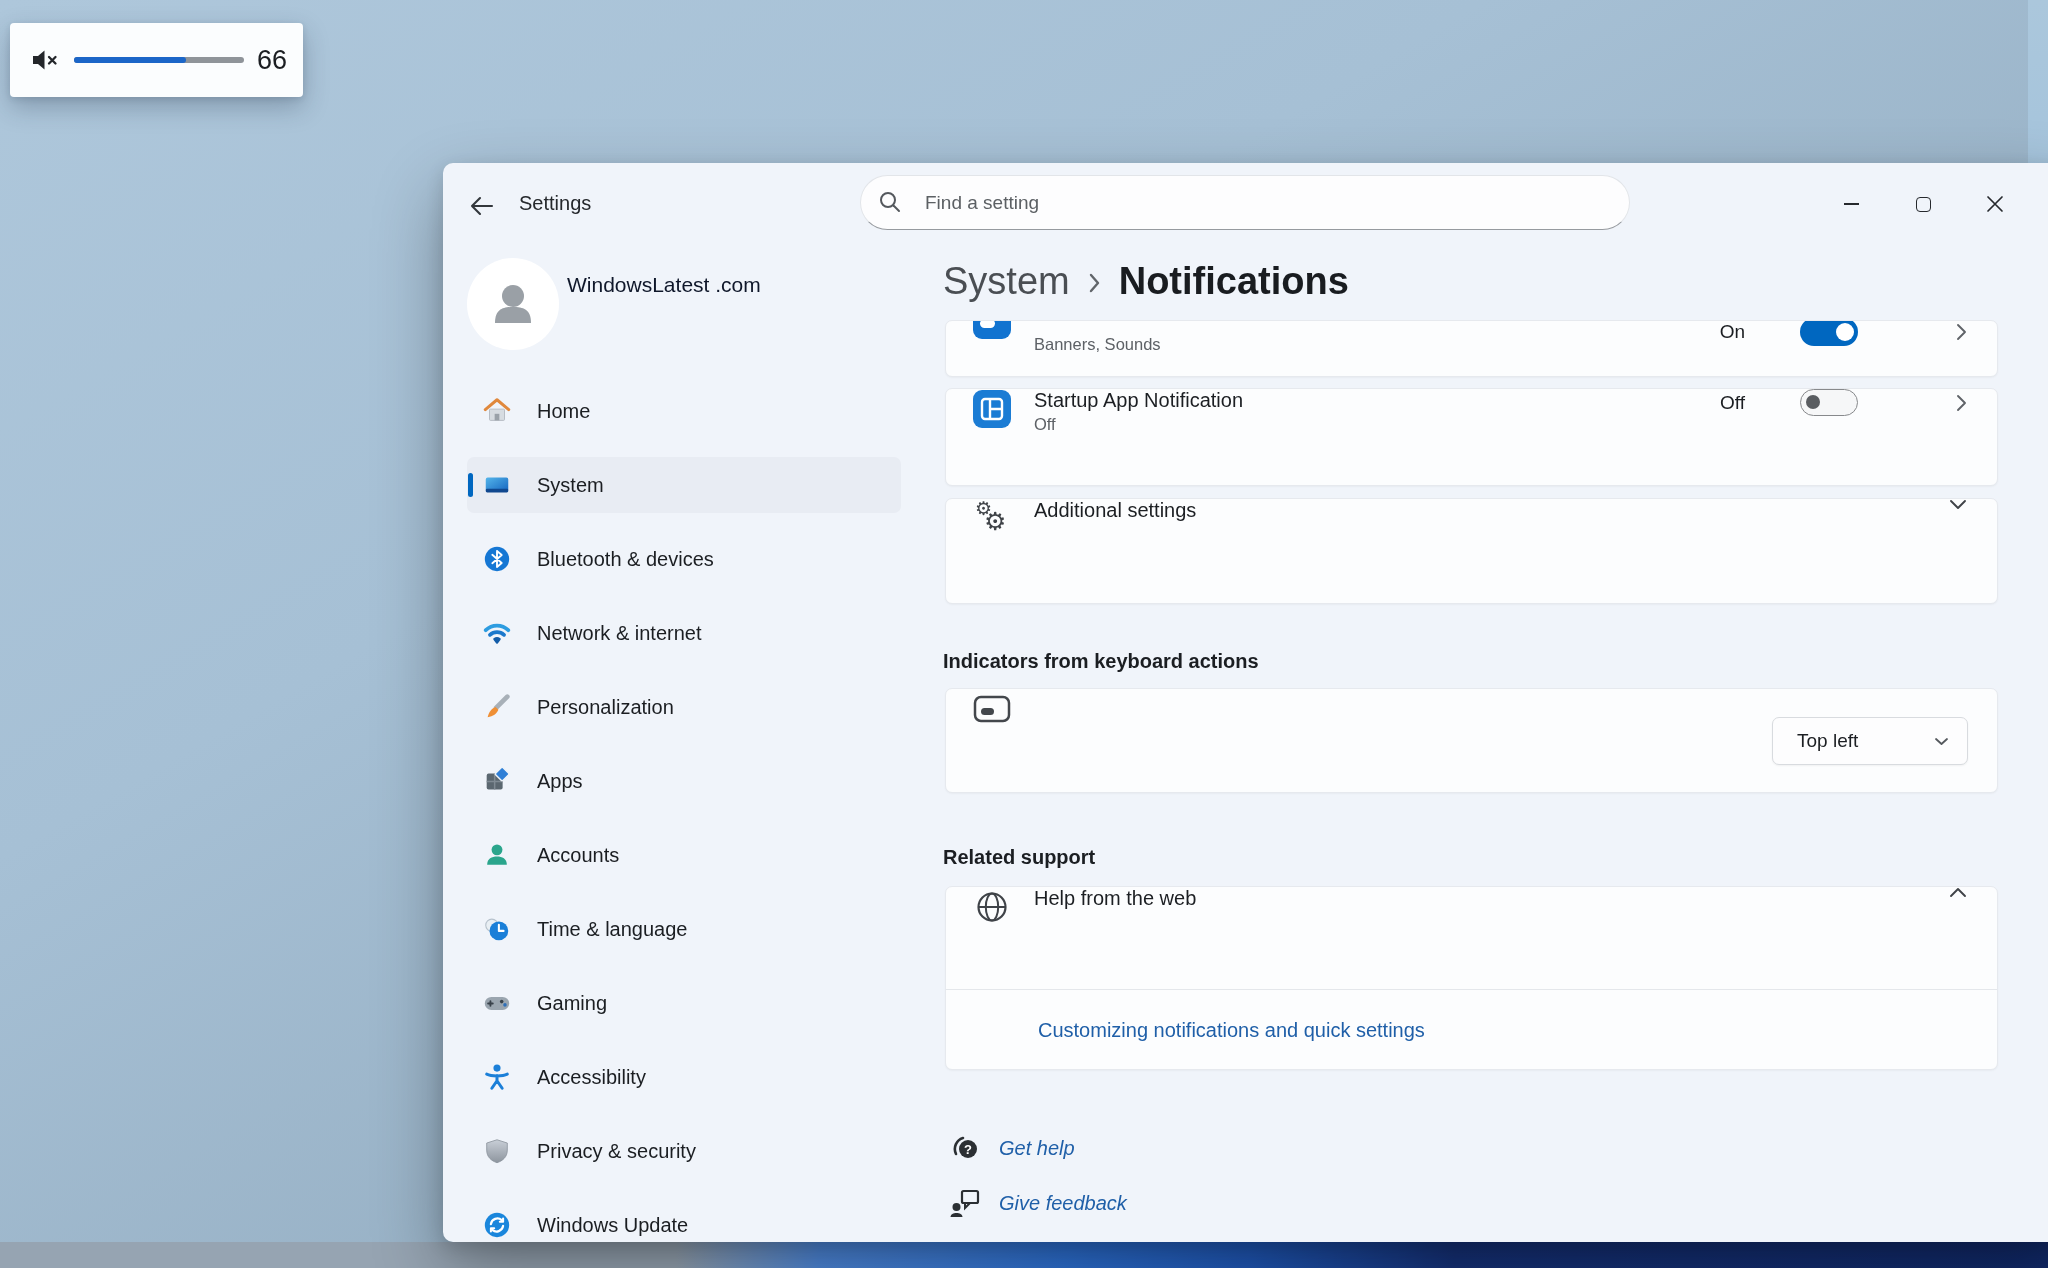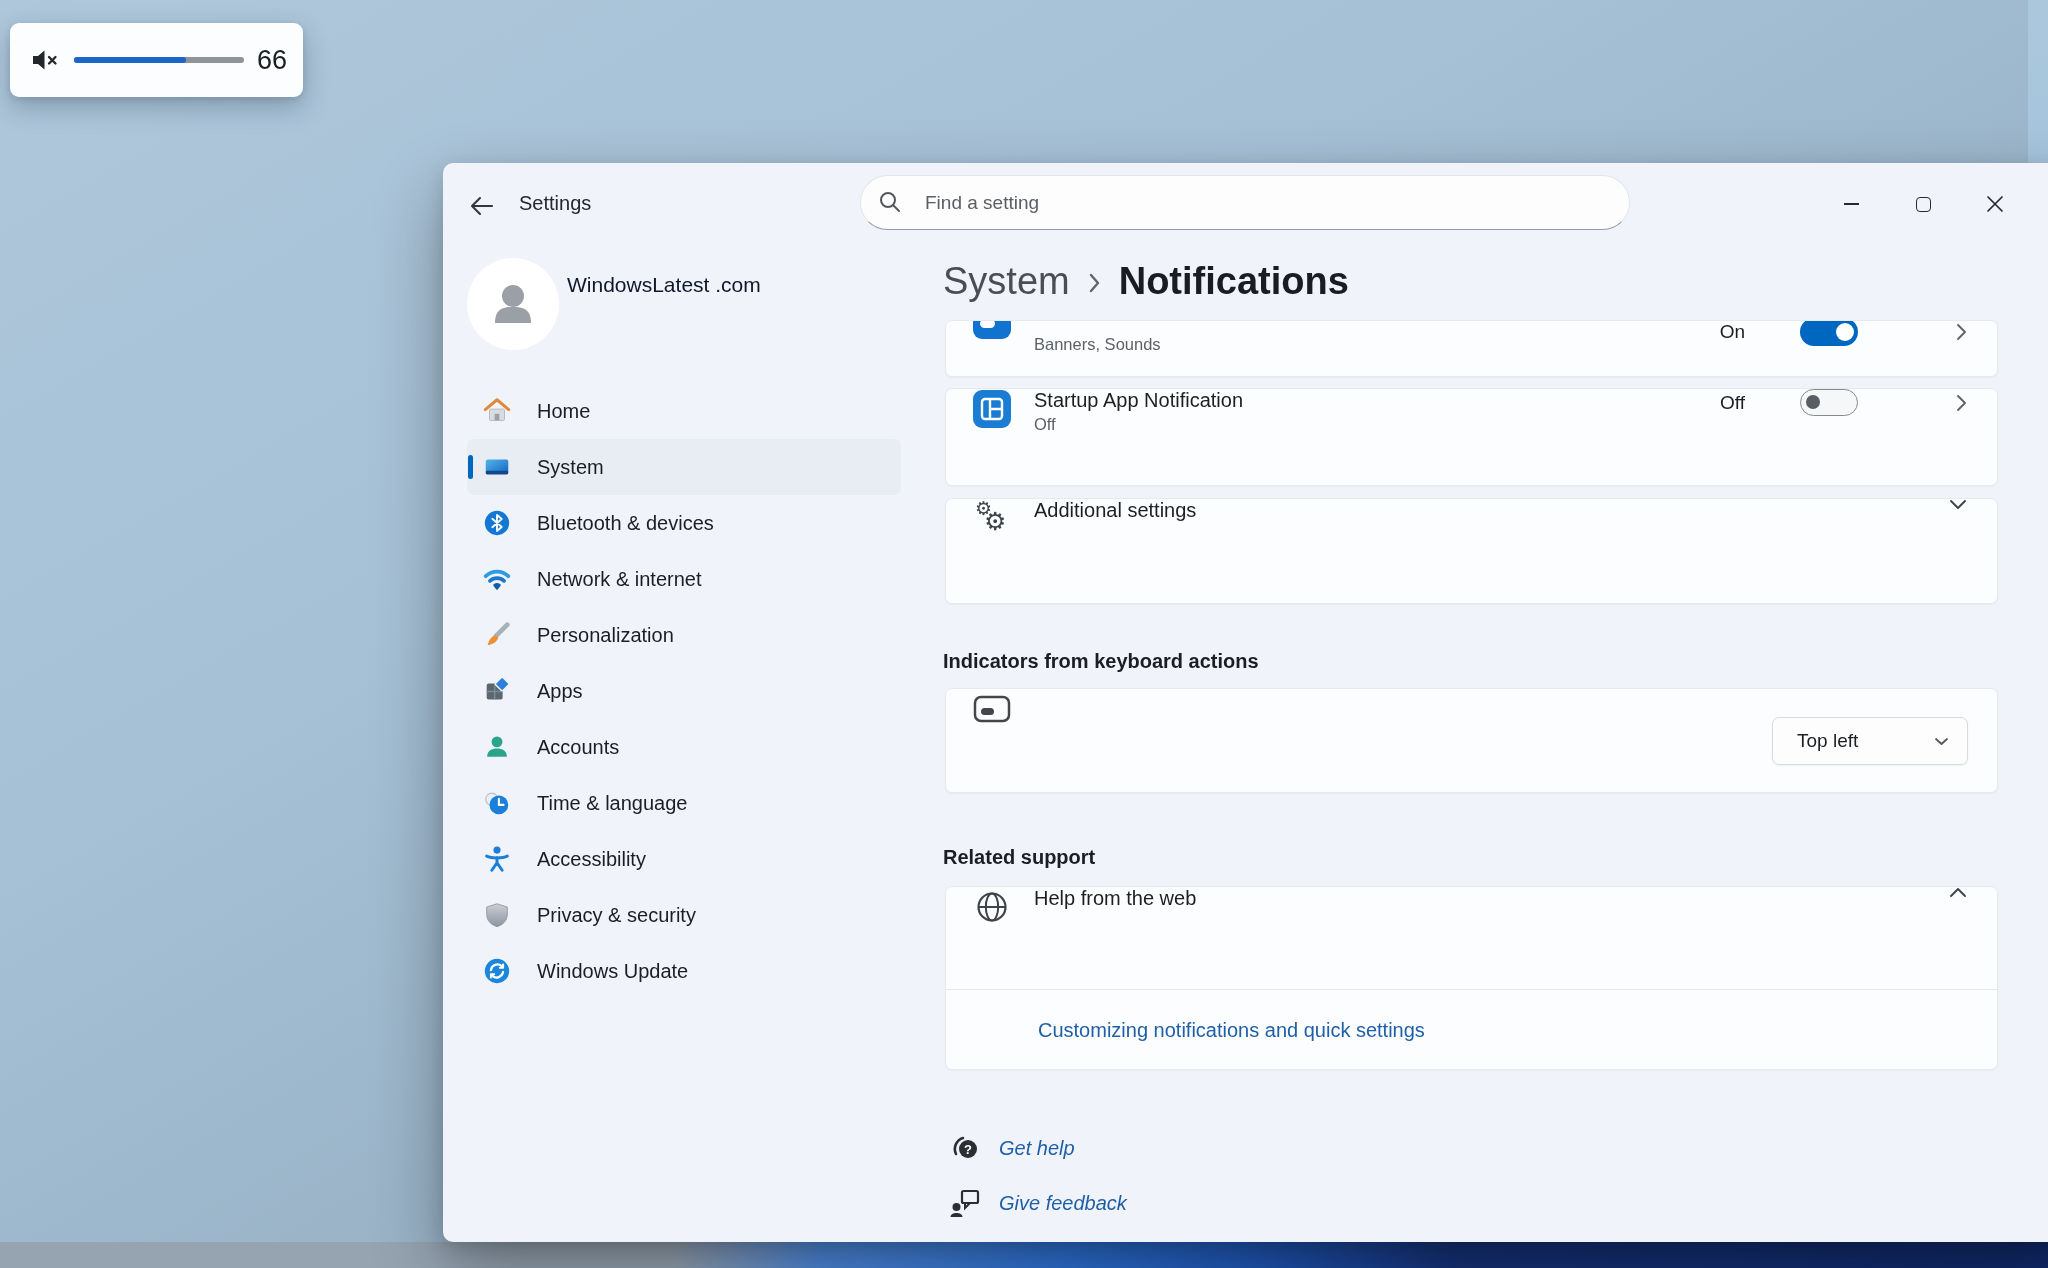--- a/index.html
+++ b/index.html
@@ -11,21 +11,21 @@
   }
   .abs { position:absolute; }
 
   
   .right-strip { right:0; top:0; width:20px; height:1268px;
     background:linear-gradient(180deg,#abc7dc 0%,#a5c4dc 14%,#6ea9e2 24%,#4a90dc 38%,#3b82d6 54%,#2c67c0 74%,#1d418f 90%,#163278 100%); }
   .bottom-band { left:0; top:1242px; width:2048px; height:26px;
     background:linear-gradient(90deg,#96a4b2 0%,#96a4b2 33%,#4f8ade 40%,#2e72d6 52%,#2059ba 61%,#16327a 71%,#112a6b 100%); }
 
   
-  .volume-osd { left:10px; top:23px; width:293px; height:74px; border-radius:9px;
+  .volume-osd { left:10px; top:23px; width:293px; height:74px; border-radius:4px;
     background:#fbfdfe; box-shadow:0 10px 26px rgba(25,40,60,.28),0 2px 6px rgba(25,40,60,.12);
     display:flex; align-items:center; padding:0 16px 0 20px; }
   .vol-track { position:relative; margin-left:14px; width:170px; height:6px; border-radius:3px; background:#8f9499; }
   .vol-fill { position:absolute; left:0; top:0; height:6px; border-radius:3px; background:#1b66c8; }
   .vol-value { margin-left:auto; font-size:27px; color:#1b1e22; }
 
   
   .settings-window { left:443px; top:163px; width:1630px; height:1079px; border-radius:10px;
     background:#f0f4fa; box-shadow:0 30px 70px rgba(0,0,0,.32),0 6px 18px rgba(0,0,0,.14); }
 
@@ -37,21 +37,21 @@
   .search-box::placeholder { color:#5c6064; }
   .search-glyph { left:434px; top:26px; }
   .winbtn { top:22px; width:48px; height:38px; display:flex; align-items:center; justify-content:center; }
   .min-glyph { width:15px; height:2px; background:#26292d; }
   .max-glyph { width:15px; height:15px; border:1.7px solid #26292d; border-radius:4px; }
 
   
   .avatar { left:24px; top:95px; width:92px; height:92px; border-radius:50%; background:#ffffff;
     display:flex; align-items:center; justify-content:center; }
   .user-name { left:124px; top:110px; font-size:21px; font-weight:normal; color:#0f172a; }
-  .nav { left:0; top:220px; width:500px; display:flex; flex-direction:column; gap:0; }
+  .nav { left:0; top:220px; width:500px; display:flex; flex-direction:column; gap:18px; }
   .nav-item { position:relative; margin-left:24px; width:434px; height:56px; border-radius:7px;
     display:flex; align-items:center; }
   .nav-item.selected { background:#e8ecf3; }
   .sel-pill { position:absolute; left:1px; top:16px; width:5px; height:24px; border-radius:3px; background:#0067c0; }
   .nav-ico { position:absolute; left:14px; top:12px; width:32px; height:32px; display:flex; align-items:center; justify-content:center; }
   .nav-label { margin-left:70px; font-size:20px; color:#1b1e22; }
 
   
   .content { left:500px; top:0; width:1085px; height:1079px; }
   .breadcrumb { left:0; top:92px; height:52px; display:flex; align-items:center; font-size:38px; }
@@ -235,20 +235,31 @@
       <span class="nav-ico">
         <svg width="30" height="30" viewBox="0 0 32 32">
           <circle cx="10.5" cy="12" r="6.5" fill="#e9eff4" stroke="#b7c2cc" stroke-width="1.2"></circle>
           <circle cx="18" cy="18" r="10" fill="#1a7fd8"></circle>
           <path d="M18 18 V11.5 M18 18 H23" stroke="#ffffff" stroke-width="2.2" stroke-linecap="round"></path>
         </svg>
       </span>
       <span class="nav-label">Time &amp; language</span>
     </div>
 
+    <div class="nav-item">
+      <span class="nav-ico">
+        <svg width="30" height="30" viewBox="0 0 32 32">
+          <rect x="3" y="9.5" width="26" height="14" rx="7" fill="#9aa5af"></rect>
+          <path d="M9 14 v5 M6.5 16.5 h5" stroke="#39424b" stroke-width="2" stroke-linecap="round"></path>
+          <circle cx="21" cy="14.5" r="1.9" fill="#39424b"></circle>
+          <circle cx="24.5" cy="18" r="1.9" fill="#2f6fb8"></circle>
+        </svg>
+      </span>
+      <span class="nav-label">Gaming</span>
+    </div>
 
     <div class="nav-item">
       <span class="nav-ico">
         <svg width="30" height="30" viewBox="0 0 32 32">
           <circle cx="16" cy="6.5" r="3.8" fill="#1b7fd8"></circle>
           <path d="M5 13 C10 15.5 22 15.5 27 13 M16 14.5 V20 M16 20 L10.5 28 M16 20 L21.5 28" stroke="#1b7fd8" stroke-width="3.2" fill="none" stroke-linecap="round" stroke-linejoin="round"></path>
         </svg>
       </span>
       <span class="nav-label">Accessibility</span>
     </div>

